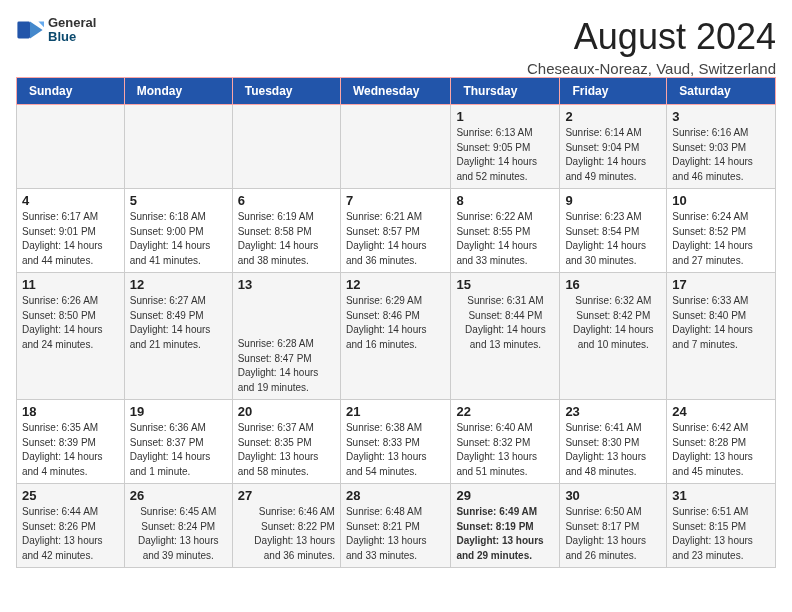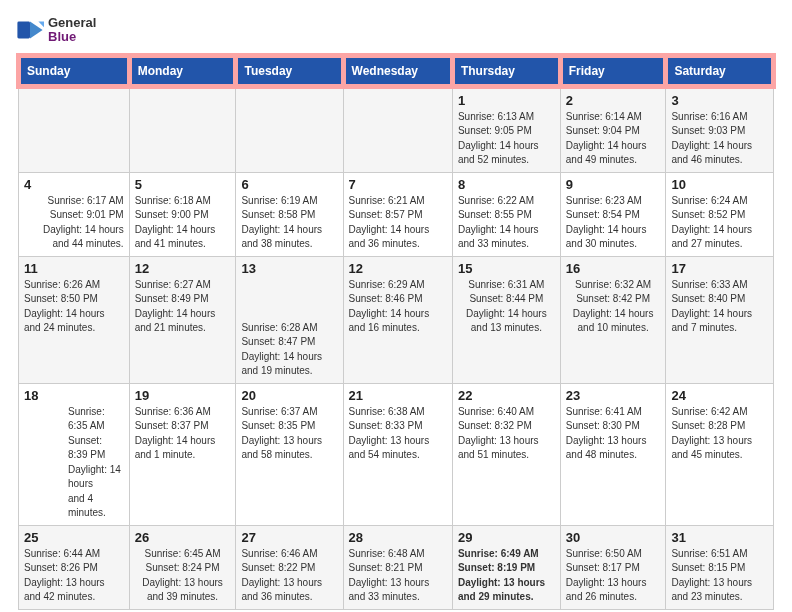--- a/index.html
+++ b/index.html
@@ -7,36 +7,36 @@
       font-family: Arial, sans-serif;
       background: #fff;
       width: 792px;
       min-height: 612px;
       padding: 16px;
     }
     .header-section {
       display: flex;
       justify-content: space-between;
       align-items: flex-start;
-      margin-bottom: 8px;
+      margin-bottom: 0;
     }
     .logo {
       display: flex;
       align-items: center;
       gap: 4px;
     }
     .logo-text {
       display: flex;
       flex-direction: column;
       font-size: 13px;
       font-weight: bold;
       line-height: 1.1;
     }
     .logo-general { color: #333; }
-    .logo-blue { color: #701a75; }
+    .logo-blue { color: #0c4a6e; }
     .logo-icon {
       width: 28px;
       height: 28px;
     }
     .title-block {
       text-align: right;
     }
     .month-title {
       font-size: 36px;
       font-weight: normal;
@@ -49,24 +49,24 @@
     }
     .calendar {
       width: 100%;
       border-collapse: collapse;
       font-size: 10.5px;
     }
     .calendar thead th {
       background: #2255aa;
       color: #fff;
       text-align: left;
-      padding: 6px 6px;
+      padding: 6px 12px;
       font-size: 12px;
       font-weight: bold;
-      border: 5px solid #fca5a5;
+      border: 1px solid #fca5a5;
     }
     .calendar tbody td {
       vertical-align: top;
       border: 1px solid #ccc;
       padding: 4px 5px;
       min-height: 80px;
       width: 113px;
     }
     .calendar tbody tr:nth-child(odd) td {
       background: #f5f5f5;
@@ -98,20 +98,24 @@
     <svg class="logo-icon" viewBox="0 0 40 40">
       <rect x="2" y="8" width="18" height="24" rx="2" fill="#2255aa"></rect>
       <polygon points="20,8 38,20 20,32" fill="#4488cc"></polygon>
       <polygon points="32,8 40,8 40,16" fill="#66aaee"></polygon>
     </svg>
     <div class="logo-text">
       <span class="logo-general">General</span>
       <span class="logo-blue">Blue</span>
     </div>
   </div>
+  <div class="title-block">
+    <div class="month-title">August 2024</div>
+    <div class="location-title">Cheseaux-Noreaz, Vaud, Switzerland</div>
+  </div>
 </div>
 
 <table class="calendar">
   <thead>
     <tr>
     <th>Sunday</th>
         <th>Monday</th>
         <th>Tuesday</th>
         <th>Wednesday</th>
         <th>Thursday</th>
@@ -143,21 +147,21 @@
           <span class="day-number">3</span>
           <div class="day-info" style="white-space: pre-line;">Sunrise: 6:16 AM
 Sunset: 9:03 PM
 Daylight: 14 hours
 and 46 minutes.</div>
         </td>
       </tr>
       <tr>
         <td>
           <span class="day-number">4</span>
-          <div class="day-info" style="white-space: pre-line; text-align: right;">Sunrise: 6:17 AM
+          <div class="day-info" style="white-space: pre-line;">Sunrise: 6:17 AM
 Sunset: 9:01 PM
 Daylight: 14 hours
 and 44 minutes.</div>
         </td>
         <td>
           <span class="day-number">5</span>
           <div class="day-info" style="white-space: pre-line;">Sunrise: 6:18 AM
 Sunset: 9:00 PM
 Daylight: 14 hours
 and 41 minutes.</div>
@@ -245,21 +249,21 @@
           <span class="day-number">17</span>
           <div class="day-info" style="white-space: pre-line;">Sunrise: 6:33 AM
 Sunset: 8:40 PM
 Daylight: 14 hours
 and 7 minutes.</div>
         </td>
       </tr>
       <tr>
         <td>
           <span class="day-number">18</span>
-          <div class="day-info" style="white-space: pre-line; margin-left: 44px;">Sunrise: 6:35 AM
+          <div class="day-info" style="white-space: pre-line;">Sunrise: 6:35 AM
 Sunset: 8:39 PM
 Daylight: 14 hours
 and 4 minutes.</div>
         </td>
         <td>
           <span class="day-number">19</span>
           <div class="day-info" style="white-space: pre-line;">Sunrise: 6:36 AM
 Sunset: 8:37 PM
 Daylight: 14 hours
 and 1 minute.</div>
@@ -310,21 +314,21 @@
         </td>
         <td>
           <span class="day-number">26</span>
           <div class="day-info" style="white-space: pre-line; text-align: center;">Sunrise: 6:45 AM
 Sunset: 8:24 PM
 Daylight: 13 hours
 and 39 minutes.</div>
         </td>
         <td>
           <span class="day-number">27</span>
-          <div class="day-info" style="white-space: pre-line;">Sunrise: 6:46 AM
+          <div class="day-info" style="white-space: pre-line; text-align: right;">Sunrise: 6:46 AM
 Sunset: 8:22 PM
 Daylight: 13 hours
 and 36 minutes.</div>
         </td>
         <td>
           <span class="day-number">28</span>
           <div class="day-info" style="white-space: pre-line;">Sunrise: 6:48 AM
 Sunset: 8:21 PM
 Daylight: 13 hours
 and 33 minutes.</div>

